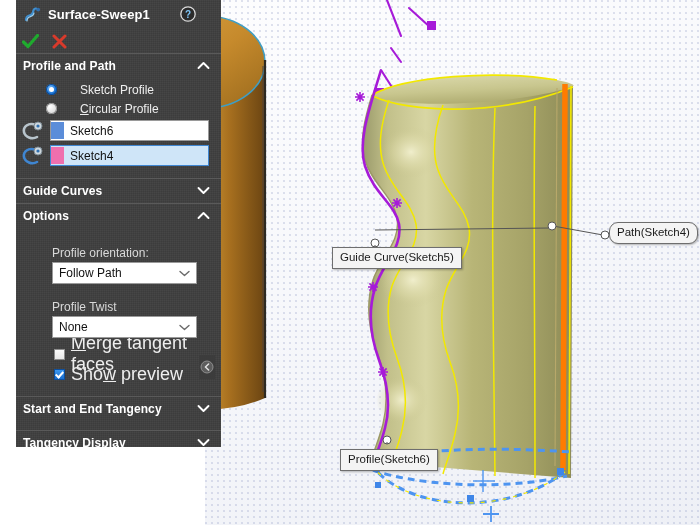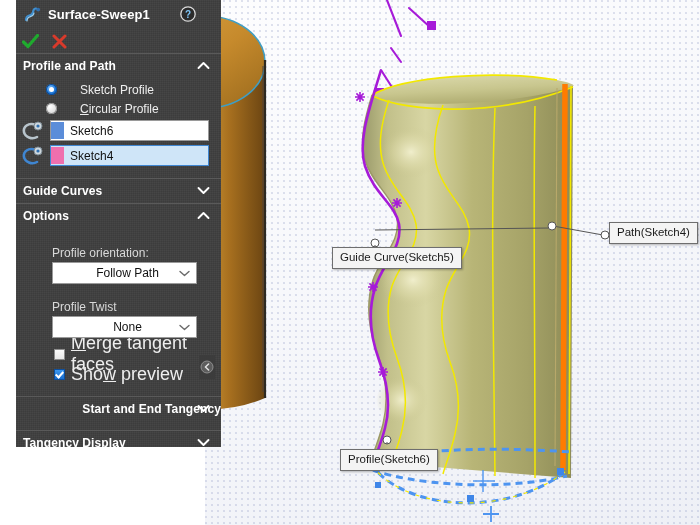--- a/index.html
+++ b/index.html
@@ -201,21 +201,20 @@
   }
   .combo {
     position: relative;
     margin-left: 36px;
     margin-right: 24px;
     height: 20px;
     background: #ffffff;
     border: 1px solid #9a9a9a;
     display: flex;
     align-items: center;
-    justify-content: center;
   }
   .combo .combo-text {
     font-size: 12px;
     color: #111111;
     padding-left: 6px;
   }
   .combo .combo-arrow {
     position: absolute;
     right: 6px; top: 50%;
     transform: translateY(-50%);
@@ -425,21 +424,21 @@
 
       <circle cx="182" cy="440" r="4" fill="#ffffff" stroke="#555555" stroke-width="1"></circle>
       <path d="M 182 444 L 182 442" stroke="#555555" stroke-width="1" fill="none"></path>
     </svg>
 
 
     <div class="callout" style="left:107px; top:247px;margin-left:20px;">
       <span>Guide Curve(Sketch5)</span>
     </div>
 
-    <div class="callout" style="left:404px; top:222px;">
+    <div class="callout" style="left:404px; top:222px;border-radius:9px;">
       <span>Path(Sketch4)</span>
     </div>
 
     <div class="callout" style="left:135px; top:449px;">
       <span>Profile(Sketch6)</span>
     </div>
   </div>
 
   <div id="panel">
 
@@ -566,21 +565,21 @@
         <span class="cbox"></span>
         <span class="check-label"><u>M</u>erge tangent faces</span>
       </div>
 
       <div class="check-row">
         <span class="cbox on"></span>
         <span class="check-label">Sho<u>w</u> preview</span>
       </div>
     </div>
 
-    <div class="section-head" style="margin-top:6px;justify-content:flex-end;">
+    <div class="section-head" style="margin-top:6px;">
       <span>Start and End Tangency</span>
       <span class="chev">
         <svg width="13" height="9" viewBox="0 0 13 9">
           <path d="M1.5 2 L6.5 7 L11.5 2" stroke="#ffffff" stroke-width="1.9" fill="none" stroke-linecap="round" stroke-linejoin="round"></path>
         </svg>
       </span>
     </div>
 
     <div class="section-head" style="margin-top:9px;">
       <span>Tangency Display</span>

